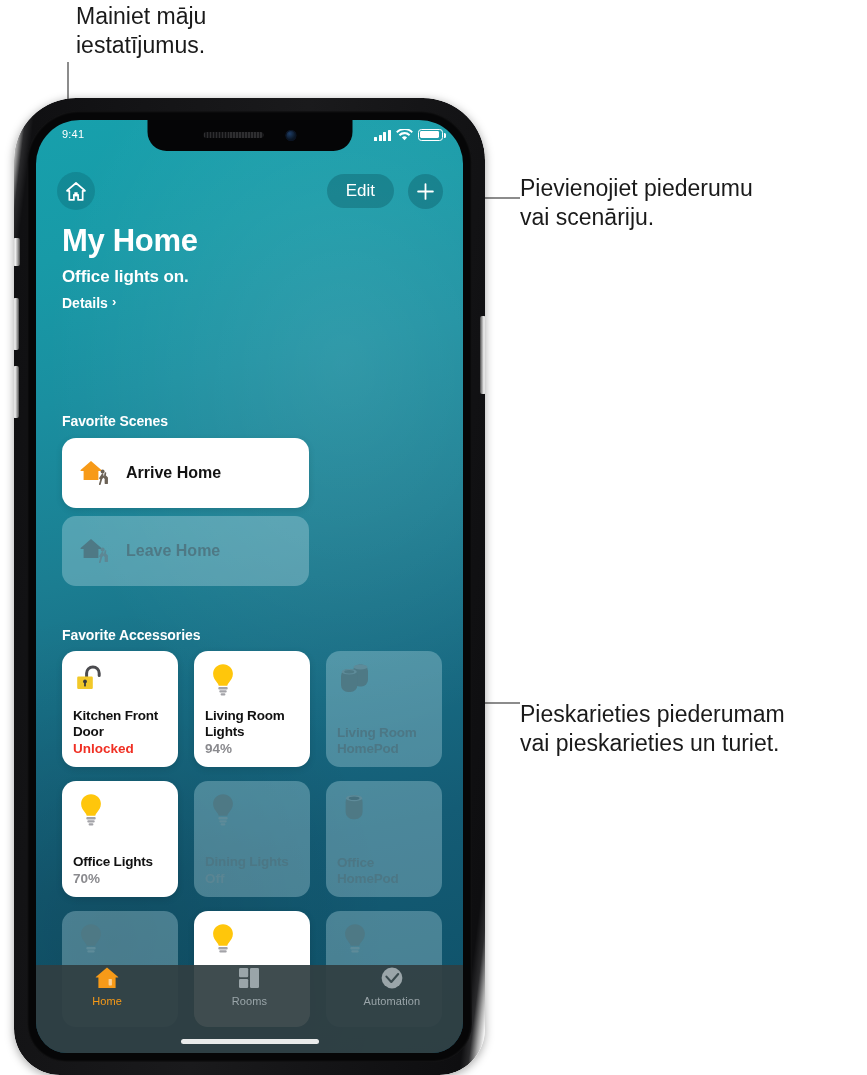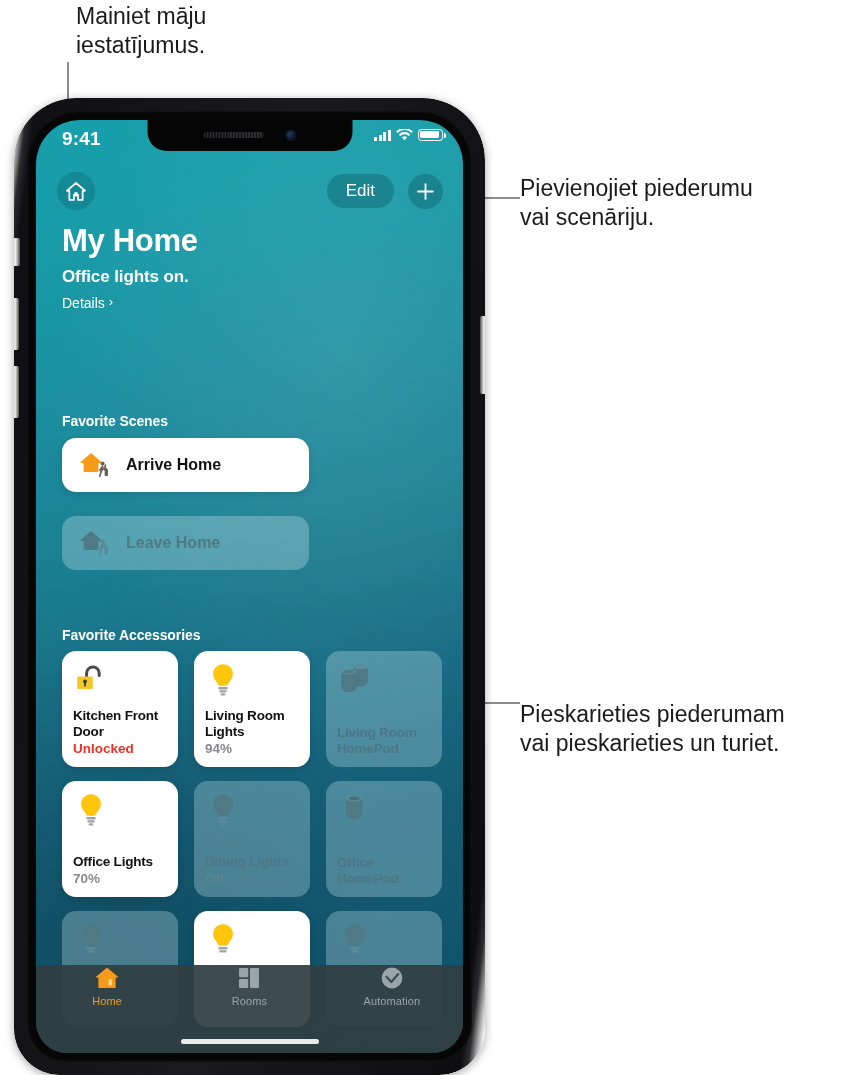--- a/index.html
+++ b/index.html
@@ -124,21 +124,21 @@
   
   #status-bar {
     position: absolute;
     left: 0; top: 0; right: 0; height: 34px;
     display: flex; align-items: center;
     z-index: 30;
     color: #ffffff;
   }
   #status-time {
     position: absolute; left: 26px; top: 8px;
-    font-size: 19px; font-weight: bold;
+    font-size: 11px; font-weight: normal;
     letter-spacing: .2px;
   }
   #status-right {
     position: absolute; right: 20px; top: 9px;
     display: flex; align-items: center; gap: 5px;
   }
   #signal-bars { display: flex; align-items: flex-end; gap: 1.6px; height: 11px; }
   #signal-bars i { width: 3px; background: #fff; border-radius: .6px; display: block; }
   #signal-bars i:nth-child(1){height:4px}
   #signal-bars i:nth-child(2){height:6px}
@@ -192,38 +192,38 @@
     font-size: 31px; font-weight: bold; color: #fff;
     letter-spacing: -.3px; line-height: 1.08;
   }
   .status-line {
     font-size: 17px; font-weight: bold; color: #fff;
     line-height: 1.33; letter-spacing: -.1px;
   }
   #status-lines { margin-top: 9px; }
   #details-link {
     margin-top: 6px;
-    font-size: 14px; font-weight: normal; color: #fff;
+    font-size: 14px; font-weight: bold; color: #fff;
     display: flex; align-items: flex-start; gap: 4px;
   }
   #details-chevron { font-size: 13px; line-height: 1; }
 
   
   .section-heading {
     position: absolute; left: 26px;
     font-size: 14px; font-weight: bold; color: #fff;
     letter-spacing: -.1px; z-index: 18;
   }
   #heading-scenes { top: 293px; }
   #heading-accessories { top: 507px; }
 
   
   .scene-card {
     position: absolute; left: 26px;
-    width: 247px; height: 54px;
+    width: 247px; height: 70px;
     border-radius: 14px;
     display: flex; align-items: center;
     padding-left: 16px;
     box-sizing: border-box;
     z-index: 16;
   }
   .scene-card.on {
     background: #ffffff;
     box-shadow: 0 2px 7px rgba(0,0,0,.12);
   }

